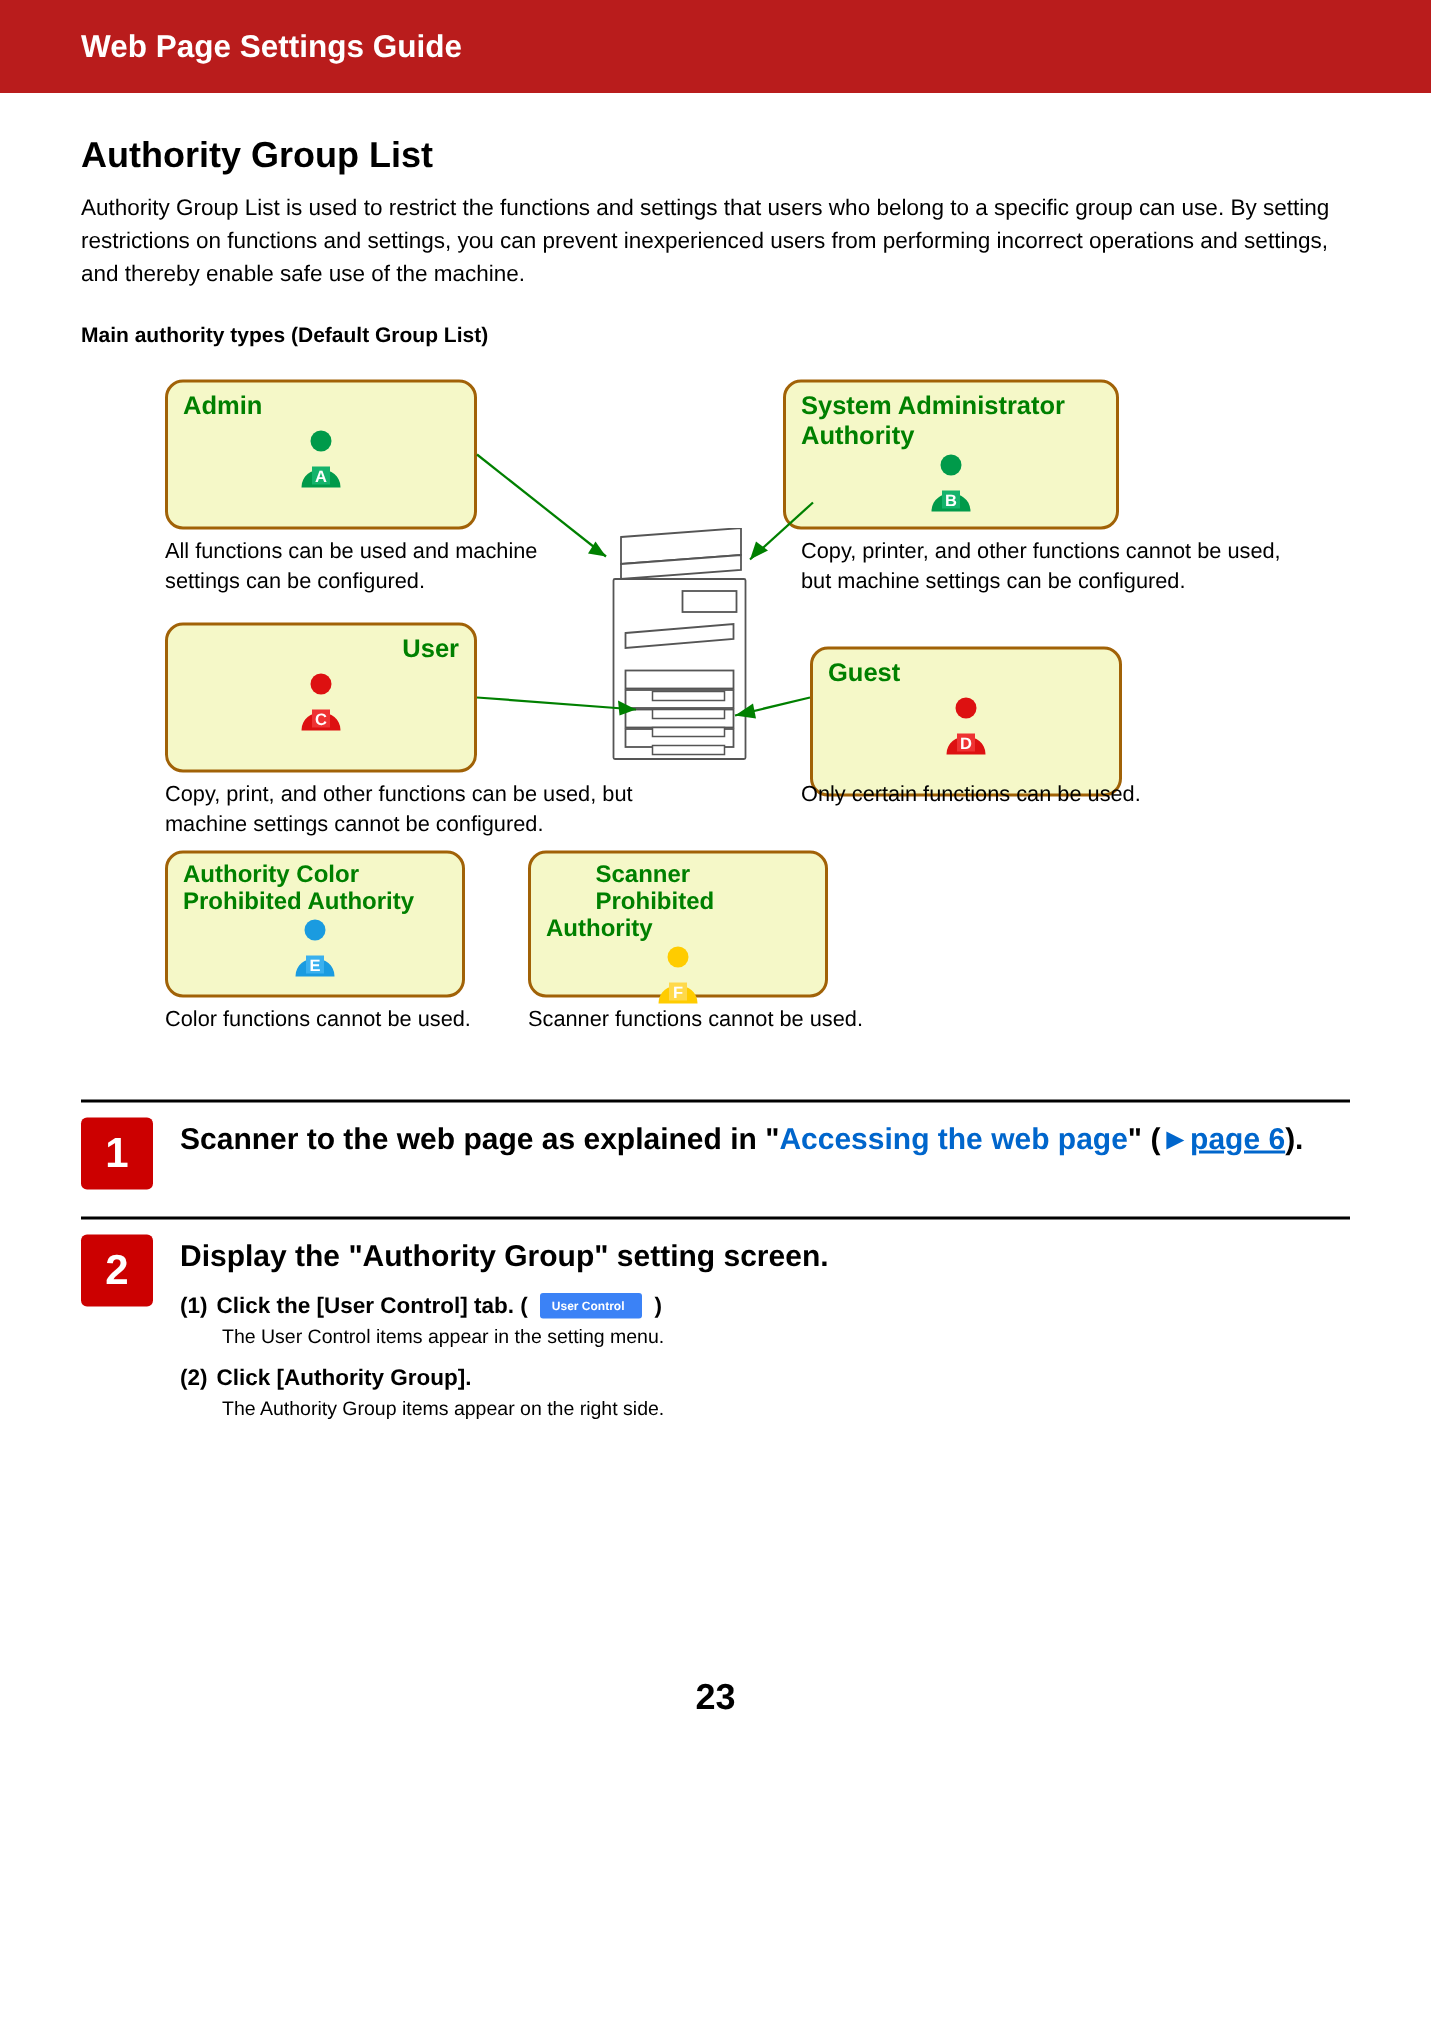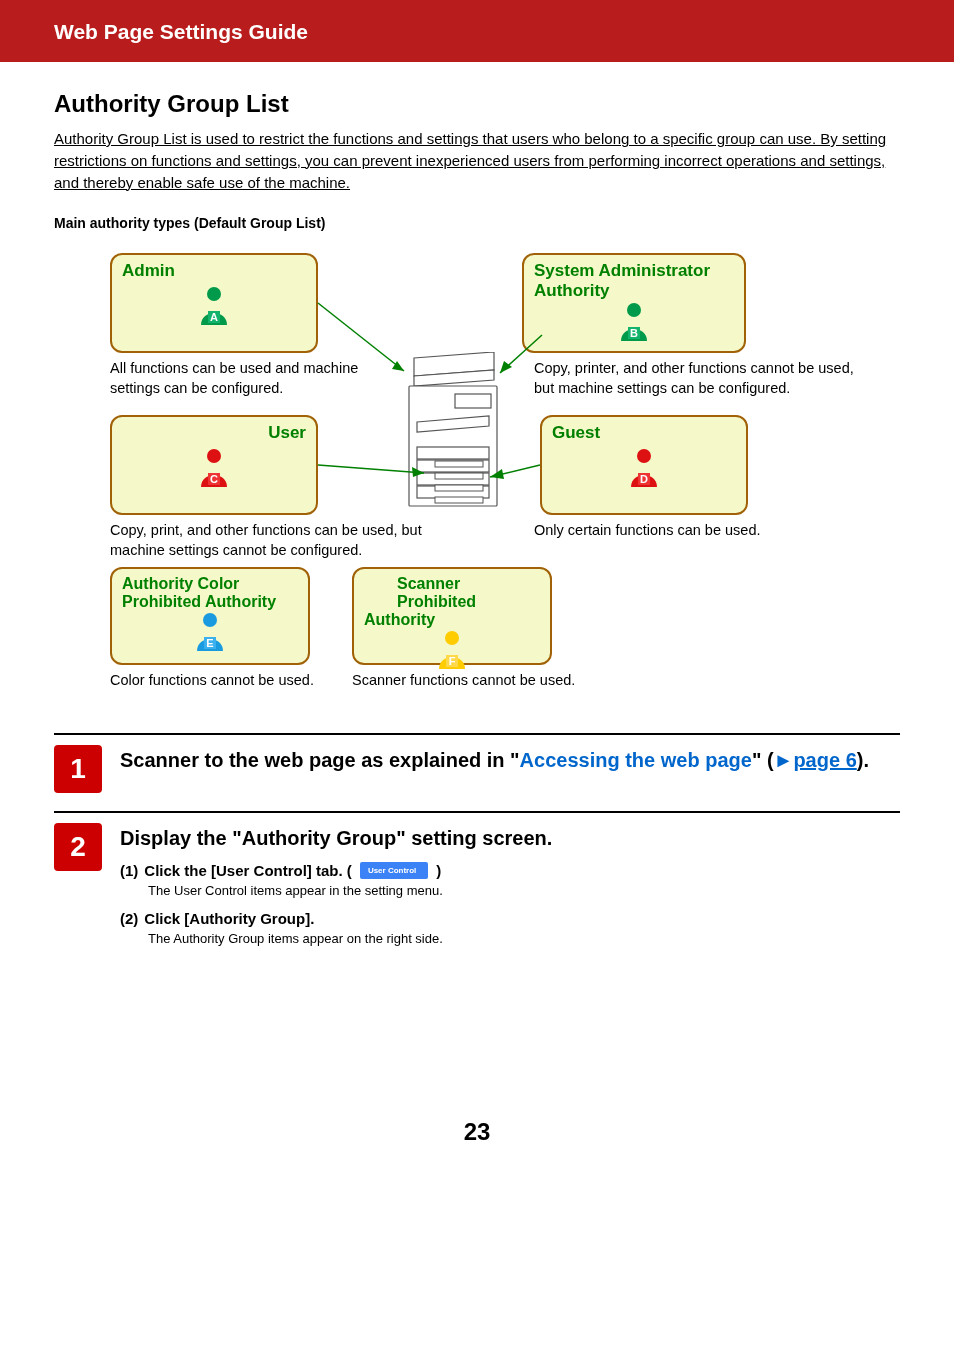--- a/index.html
+++ b/index.html
@@ -1,20 +1,20 @@
 <!DOCTYPE html>
 <html><head>
 <meta charset="utf-8">
 <style>
   * { box-sizing: border-box; margin: 0; padding: 0; }
   html, body { width: 954px; font-family: Arial, Helvetica, sans-serif; color: #000; background: #fff; }
   .header-bar { background: #b91c1c; color: #fff; padding: 20px 54px 18px; font-size: 21px; font-weight: bold; }
   .content { padding: 28px 54px 0 54px; }
   h1.section-title { font-size: 24px; font-weight: bold; margin-bottom: 10px; }
-  p.intro { font-size: 15px; line-height: 1.45; margin-bottom: 22px; text-decoration: underline; }
+  p.intro { font-size: 15px; line-height: 1.45; margin-bottom: 22px; }
   .subhead { font-size: 14px; font-weight: bold; margin-bottom: 14px; }
 
   .diagram { position: relative; width: 846px; height: 470px; margin-bottom: 10px; }
   .auth-box {
     position: absolute; background: #f5f8c8; border: 2px solid #a16207; border-radius: 12px;
     padding: 6px 10px; width: 208px;
   }
   .auth-box .title { color: #008000; font-weight: bold; font-size: 17px; }
   .auth-box.tall { height: 100px; }
   .person-icon { width: 100%; display: flex; justify-content: center; margin-top: 4px; }
@@ -126,21 +126,21 @@
             <text x="17" y="36" text-anchor="middle" fill="#fff" font-size="11" font-weight="bold" font-family="Arial">C</text>
           </svg>
       </div>
     </div>
     <svg class="mfp-svg" style="left:262px; top:206px;" width="120" height="34">
         <path d="M2 14 L108 22" stroke="#008000" stroke-width="1.5" fill="none"></path>
         <path d="M108 22 l-12 -6 l1 10 z" fill="#008000"></path>
       </svg>
     <div class="desc" style="left:56px; top:276px; width:340px;">Copy, print, and other functions can be used, but machine settings cannot be configured.</div>
 
-    <div class="auth-box tall" style="left:486px; top:170px;">
+    <div class="auth-box tall" style="left:486px; top:186px;">
       <div class="title">Guest</div>
       <div class="person-icon">
         <svg viewBox="0 0 34 42">
             <circle cx="17" cy="9" r="7" fill="#d11"></circle>
             <path d="M4 40 C4 24 30 24 30 40 Z" fill="#d11"></path>
             <rect x="11" y="26" width="12" height="12" fill="#e33"></rect>
             <text x="17" y="36" text-anchor="middle" fill="#fff" font-size="11" font-weight="bold" font-family="Arial">D</text>
           </svg>
       </div>
     </div>

